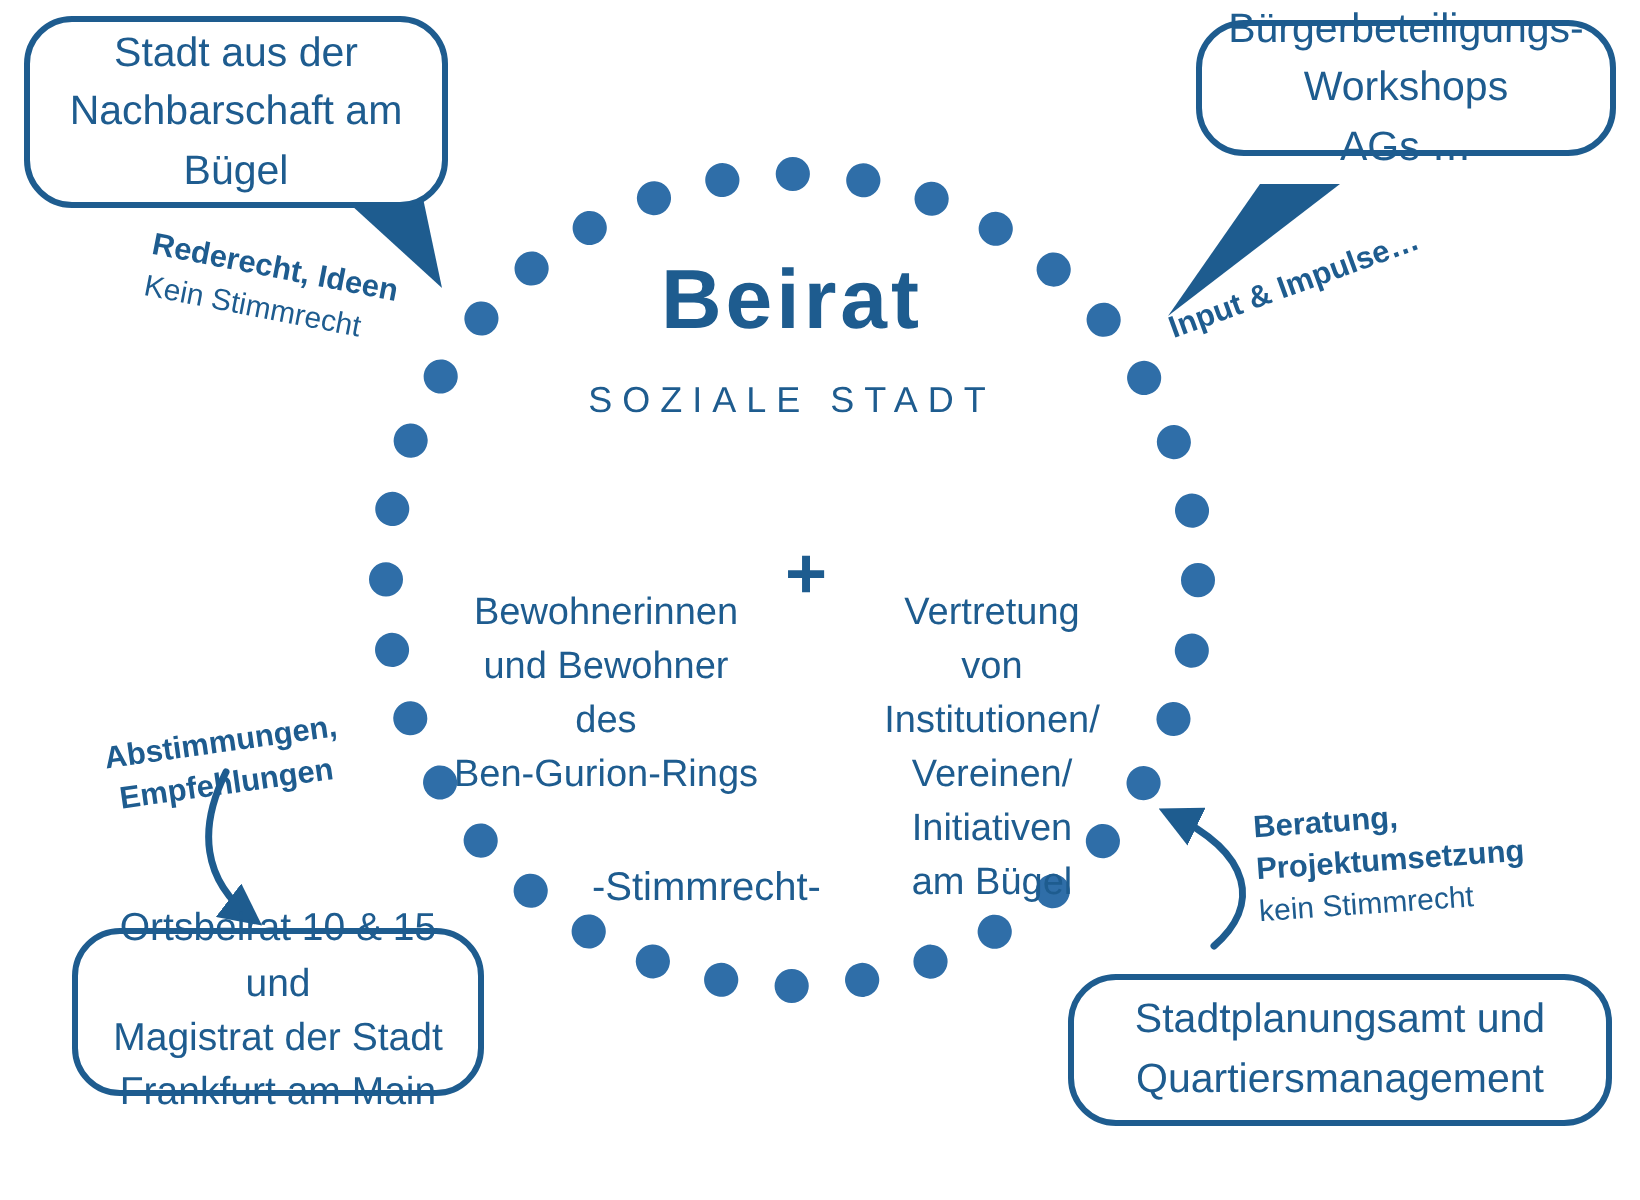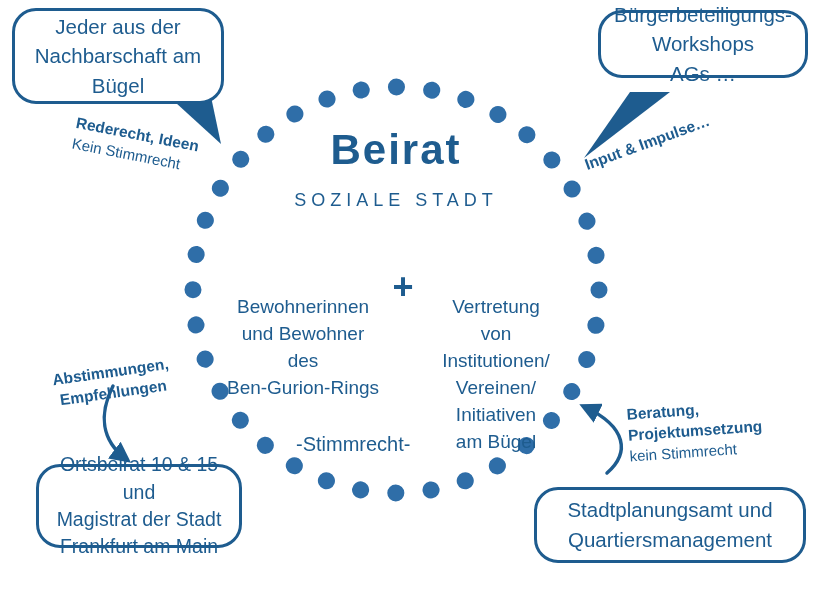--- a/index.html
+++ b/index.html
@@ -110,21 +110,21 @@
     <circle class="dotted-circle" cx="396" cy="290" r="203"></circle>
 
     <polygon class="tail" points="164,92 210,92 221,144"></polygon>
     <polygon class="tail" points="630,92 670,92 584,158"></polygon>
 
     <path class="flow-arrow" d="M 113 386 C 99 414, 101 440, 126 459" marker-end="url(#arrowhead)"></path>
     <path class="flow-arrow" d="M 607 473 C 630 453, 627 427, 585 407" marker-end="url(#arrowhead)"></path>
   </svg>
 
   <div class="bubble bubble-tl">
-    <div>Jeder aus der</div>
+    <div>Stadt aus der</div>
     <div>Nachbarschaft am</div>
     <div>Bügel</div>
   </div>
 
   <div class="bubble bubble-tr">
     <div>Bürgerbeteiligungs-</div>
     <div>Workshops</div>
     <div>AGs …</div>
   </div>
 

